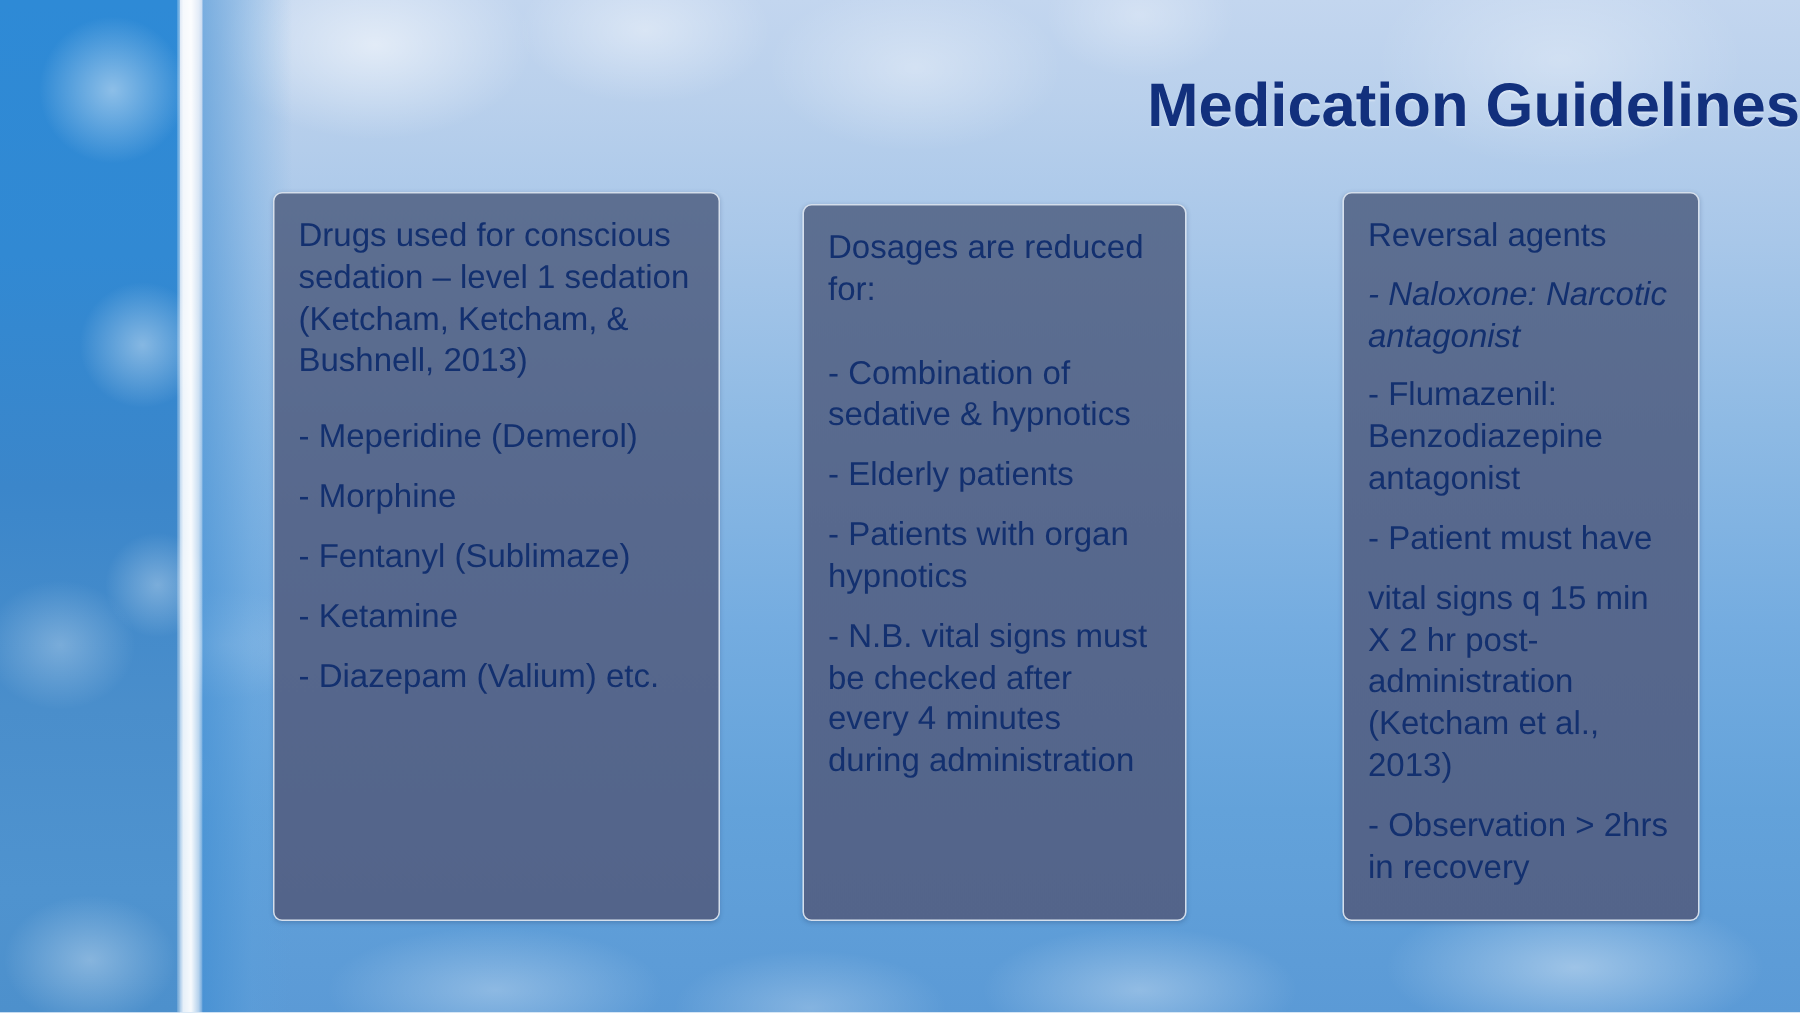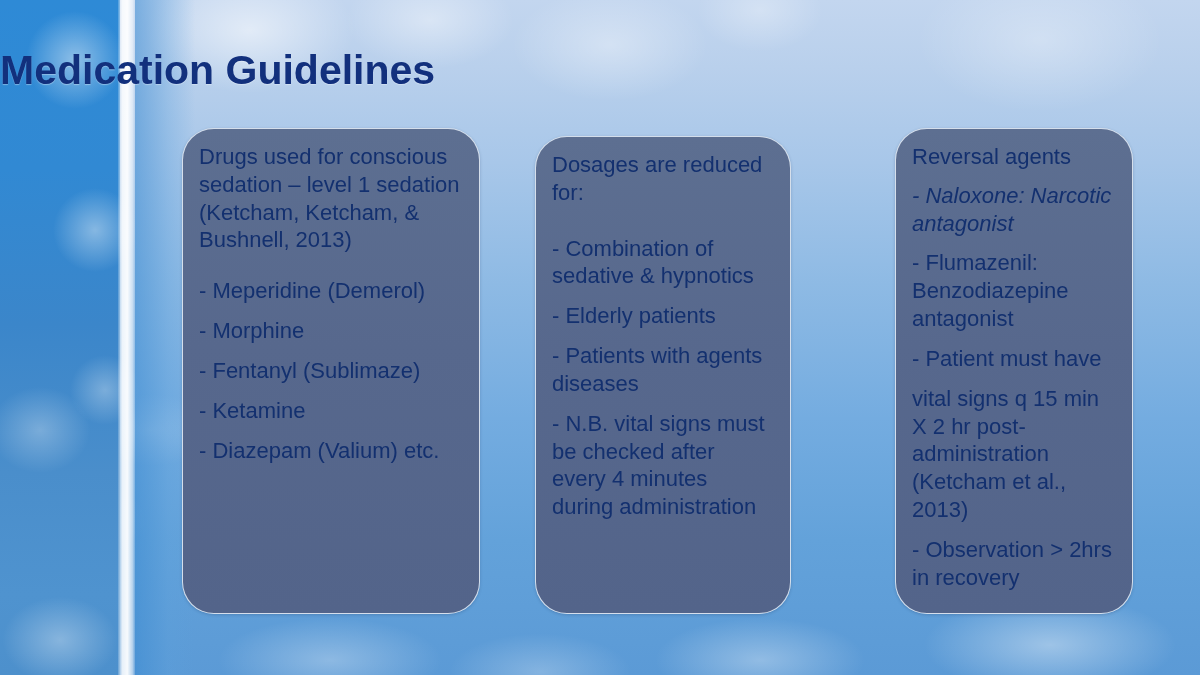--- a/index.html
+++ b/index.html
@@ -96,33 +96,33 @@
         rgba(90,160,220,.30) 55%,
         rgba(255,255,255,0) 100%);
     pointer-events: none;
   }
 
   
   .title {
     position: absolute;
     left: 0; top: 47px;
     width: 1200px;
-    text-align: left;
+    text-align: right;
     font-size: 41px;
     font-weight: bold;
     color: #12307d;
     letter-spacing: 0px;
     text-shadow: 0 1px 1px rgba(255,255,255,.35);
   }
 
   
   .box {
     position: absolute;
     box-sizing: border-box;
-    border-radius: 32px;
+    border-radius: 6px;
     border: 1.5px solid rgba(235,243,252,.85);
     background: linear-gradient(180deg, #5d6f91 0%, #57688d 45%, #53648a 100%);
     box-shadow: 0 1px 3px rgba(30,55,100,.25);
     color: #13306f;
     padding: 14px 16px 22px 16px;
     overflow: hidden;
   }
   .box-1 { left: 182px;  top: 128px; width: 298px; height: 486px; }
   .box-2 { left: 535px;  top: 136px; width: 256px; height: 478px; }
   .box-3 { left: 895px;  top: 128px; width: 238px; height: 486px; }
@@ -160,21 +160,21 @@
     <p>- Morphine</p>
     <p>- Fentanyl (Sublimaze)</p>
     <p>- Ketamine</p>
     <p>- Diazepam (Valium) etc.</p>
   </div>
 
   <div class="box box-2">
     <p>Dosages are reduced for:</p>
     <p class="lead">- Combination of sedative &amp; hypnotics</p>
     <p>- Elderly patients</p>
-    <p>- Patients with agents diseases</p>
+    <p>- Patients with organ hypnotics</p>
     <p>- N.B. vital signs must be checked after every 4 minutes during administration</p>
   </div>
 
   <div class="box box-3">
     <p>Reversal agents</p>
     <p class="lead">- Naloxone:  Narcotic antagonist</p>
     <p>- Flumazenil: Benzodiazepine antagonist</p>
     <p>- Patient must have</p>
     <p>vital signs q 15 min X 2 hr post-administration (Ketcham et al., 2013)</p>
     <p>- Observation &gt; 2hrs in recovery</p>

